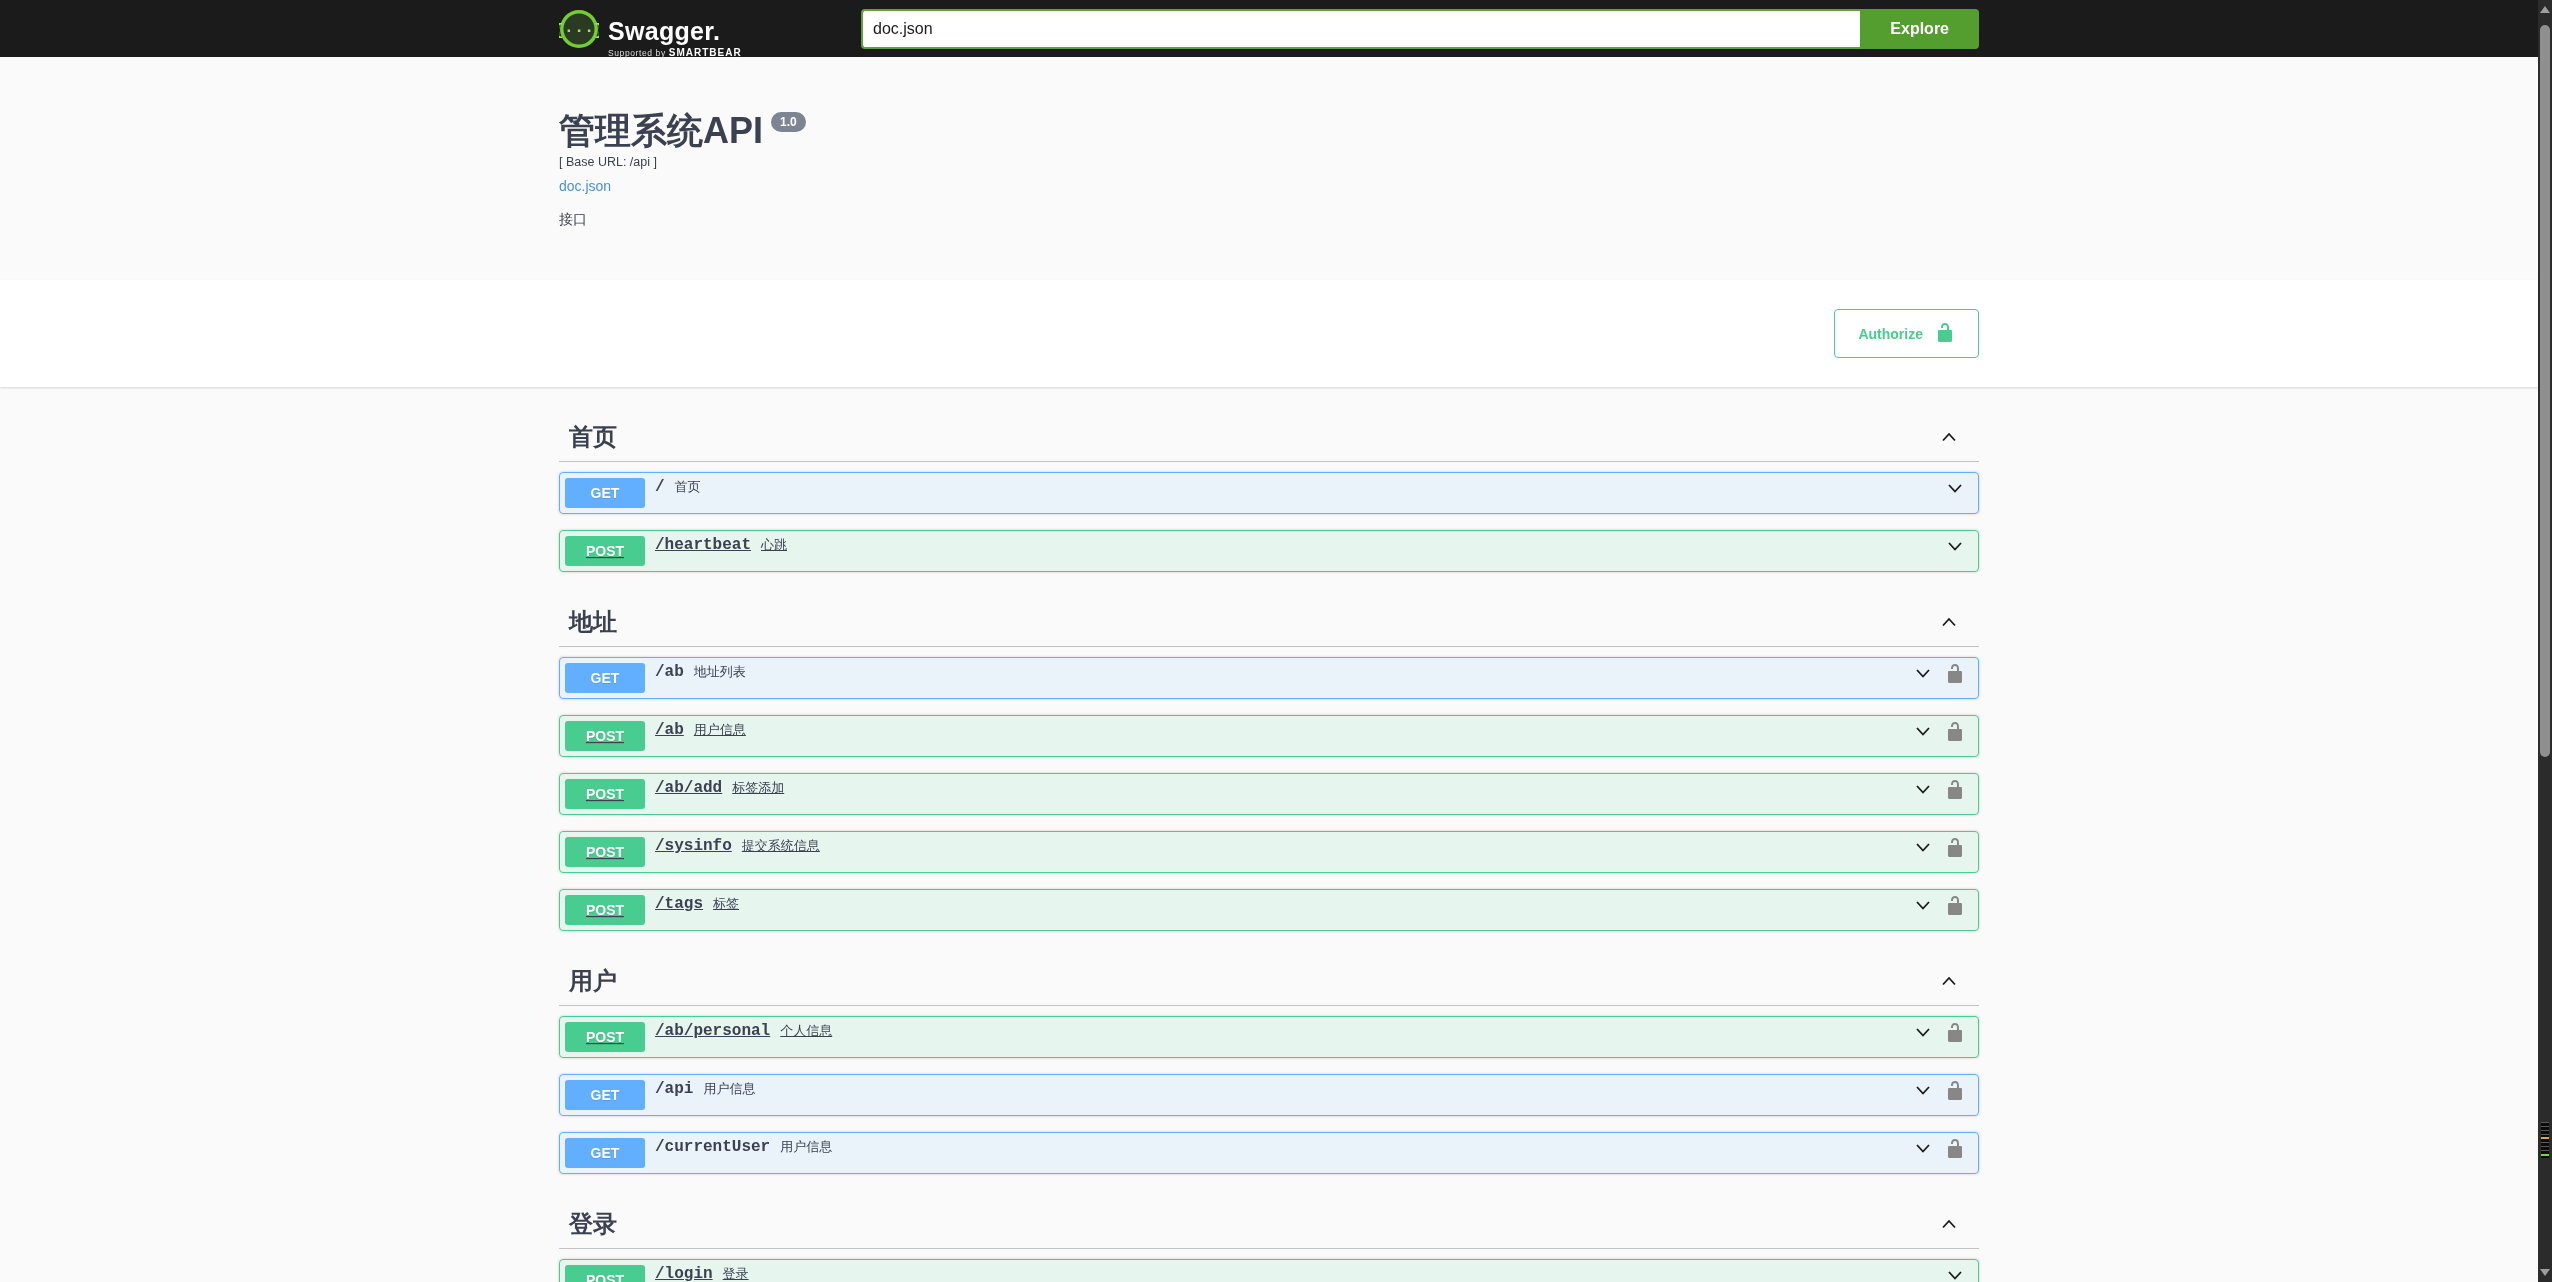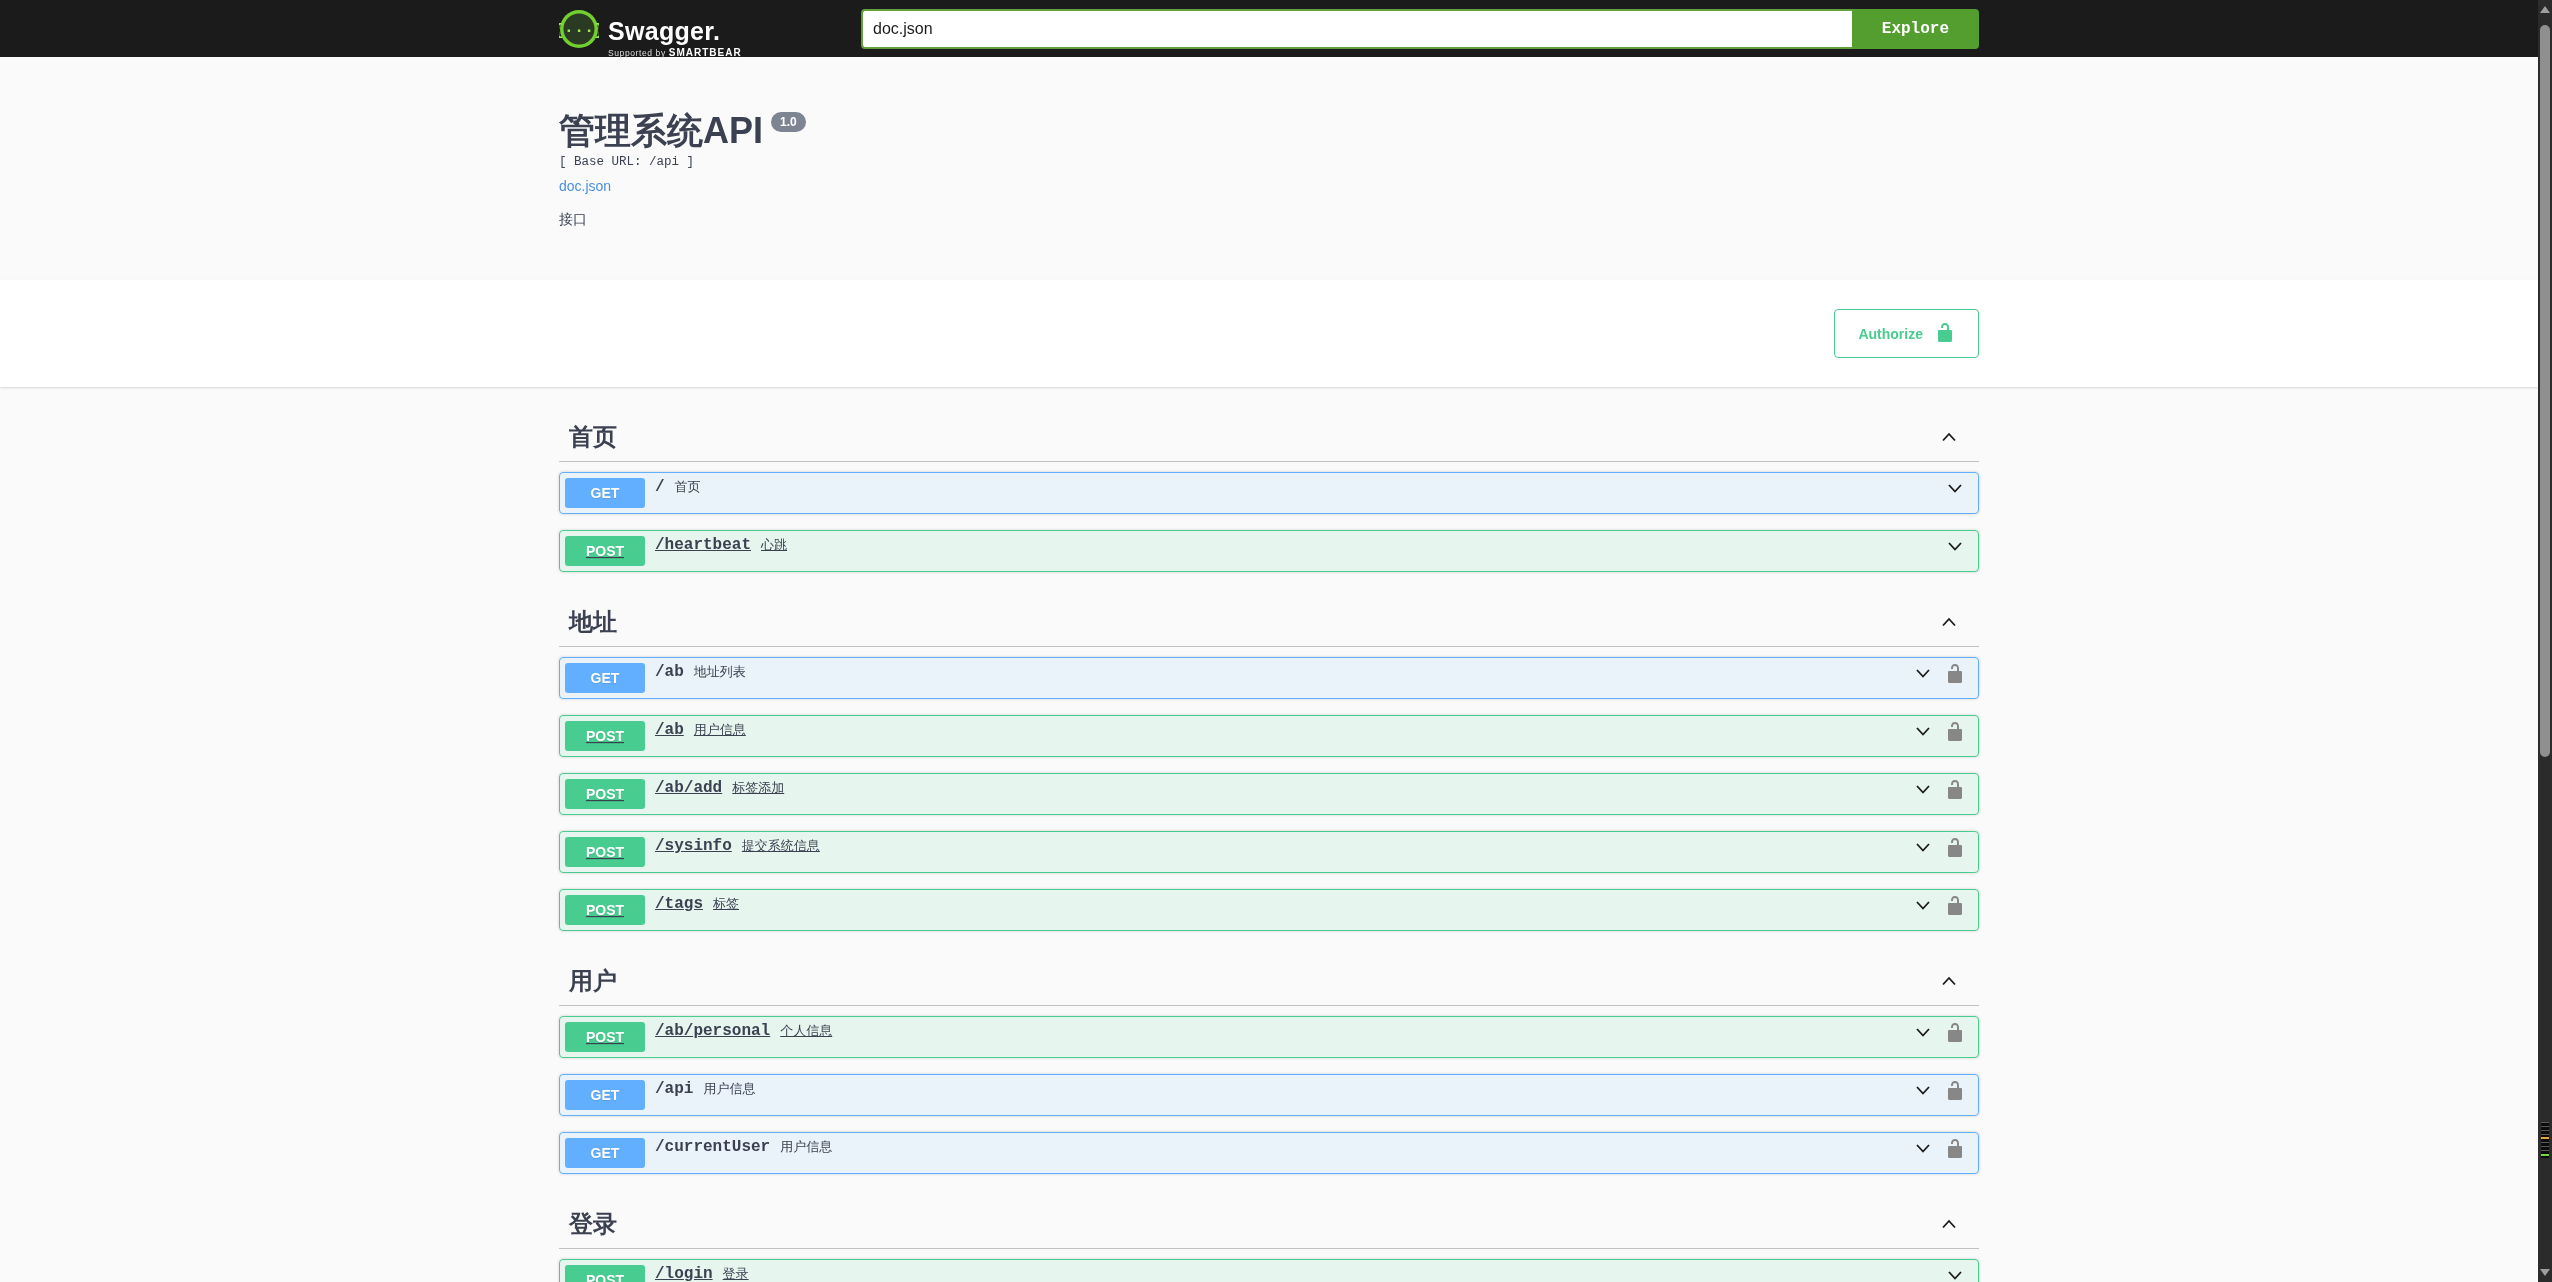--- a/index.html
+++ b/index.html
@@ -17,28 +17,28 @@
   .topbar .wrapper{display:flex; align-items:center; height:57px;}
   .logo{display:flex; align-items:center; gap:9px; cursor:pointer;}
   .logo-circle{width:40px; height:40px; flex:0 0 40px;}
   .logo-title{color:#fff; font-size:25px; font-weight:700; letter-spacing:.3px; line-height:1;margin-top:19px;}
   .logo-sub{font-size:8.5px; color:#dedede; letter-spacing:.6px; margin-top:3px;}
   .logo-sub b{color:#fff; font-size:10px; letter-spacing:1px;text-decoration:underline;}
   .search-form{margin-left:auto; display:flex; width:1118px; height:40px;}
   .search-input{flex:1; border:2px solid #62a03b; border-right:none; border-radius:4px 0 0 4px;
     font-size:16px; padding:0 10px; color:#1b1b1b; outline:none; font-family:"Liberation Sans",sans-serif;}
   .explore-btn{background:var(--explore); color:#fff; font-weight:700; font-size:16px;
-    border:none; border-radius:0 4px 4px 0; padding:0 30px; cursor:pointer; font-family:Liberation Mono, monospace;}
+    border:none; border-radius:0 4px 4px 0; padding:0 30px; cursor:pointer; font-family:Liberation Sans, sans-serif;}
 
   
   .info{padding:52px 0 0;}
   .info-title{font-size:36px; font-weight:700; line-height:1.2; color:var(--text);}
   .version-badge{display:inline-block; background:var(--badge-gray); color:#fff; font-size:12px; font-weight:600;
     border-radius:57px; padding:4px 9px; vertical-align:middle; position:relative; top:-11px; margin-left:8px; line-height:1;}
-  .base-url{font-family:Liberation Mono, monospace; font-size:12.5px; margin-top:3px; color:var(--text);}
+  .base-url{font-family:Liberation Sans, sans-serif; font-size:12.5px; margin-top:3px; color:var(--text);}
   .spec-link{display:inline-block; color:var(--link); font-size:14px; margin-top:9px; text-decoration:none; cursor:pointer;}
   .api-desc{font-size:14px; margin-top:16px; padding-bottom:51px;}
 
   
   .scheme-container{background:#fff; box-shadow:0 1px 2px 0 rgba(0,0,0,.15); padding:29px 0;}
   .auth-wrapper{display:flex; justify-content:flex-end;}
   .authorize-btn{display:flex; align-items:center; gap:12px; background:transparent; border:1px solid var(--post);
     color:var(--post); font-weight:700; font-size:14px; padding:12px 23px; border-radius:4px; cursor:pointer;
     font-family:"Liberation Sans",sans-serif;}
   .authorize-btn svg{fill:var(--post);}

